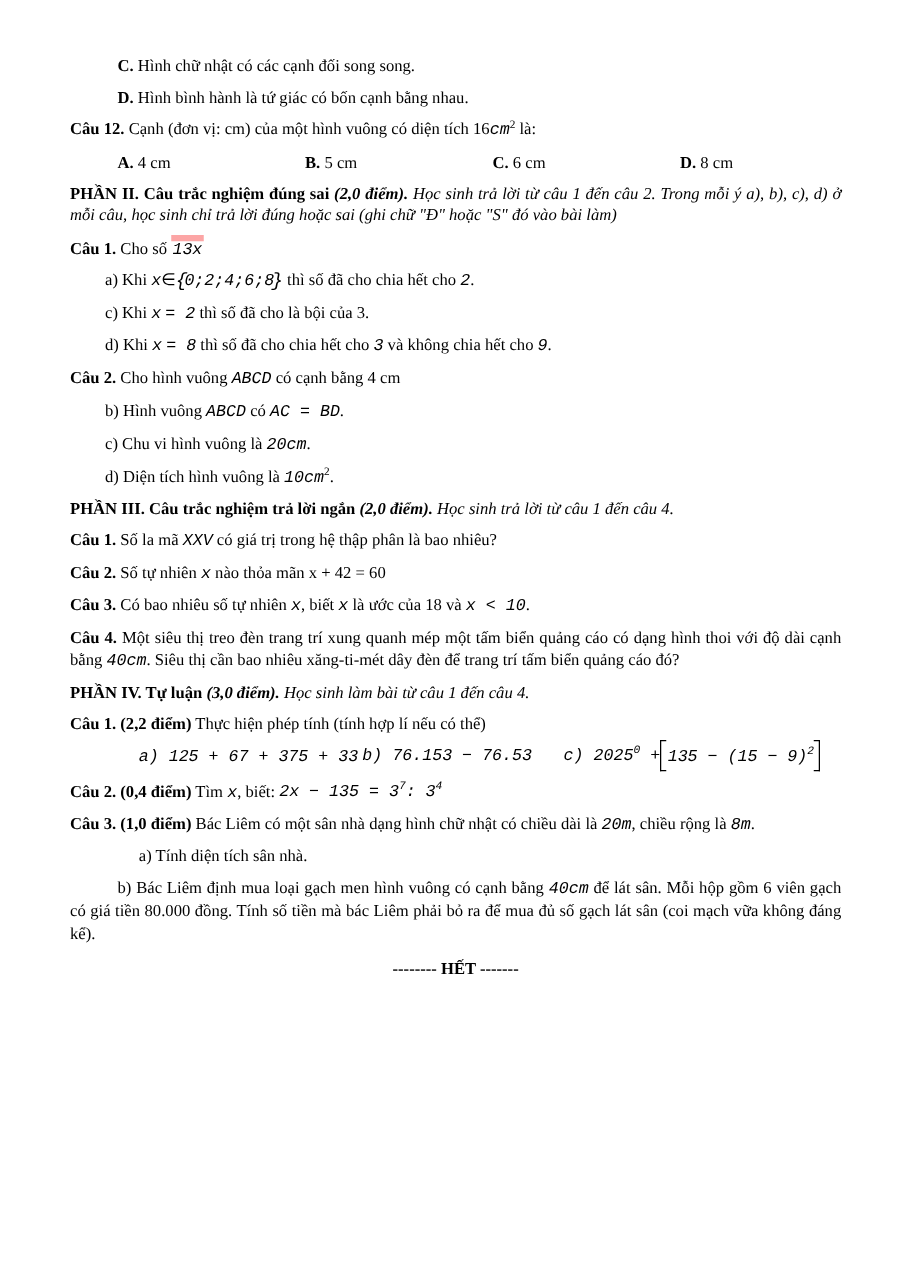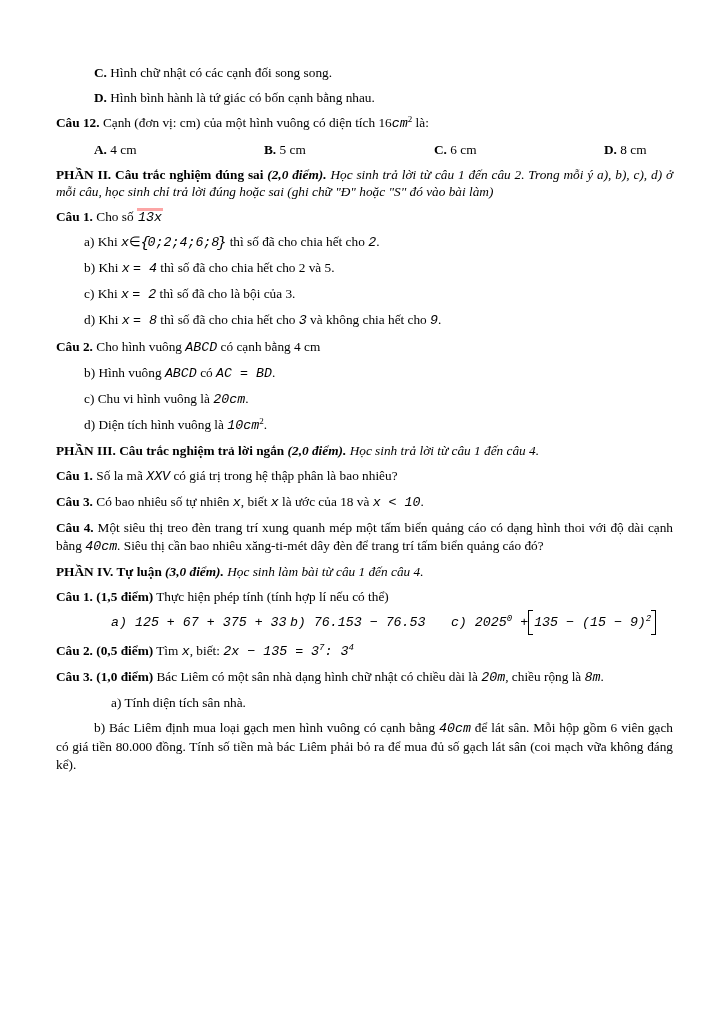--- a/index.html
+++ b/index.html
@@ -13,21 +13,21 @@
     font-family: "Liberation Serif", serif;
     color: #000000;
     font-size: 13.3px;
     overflow: hidden;
   }
   .page {
     width: 725px;
     height: 915px;
     position: relative;
     box-sizing: border-box;
-    padding: 64px 52px 0 56px;
+    padding: 44px 52px 0 56px;
   }
   .line {
     margin: 0 0 7.5px 0;
     line-height: 1.32;
     text-align: left;
   }
   .just {
     text-align: justify;
   }
   b, .b { font-weight: bold; }
@@ -38,29 +38,28 @@
   .ind3 { padding-left: 55px; }
   .math {
     font-family: Liberation Mono, monospace;
     font-style: italic;
   }
   .up {
     vertical-align: super;
     font-size: 0.68em;
   }
   .overline {
-    border-top: 3px solid #fca5a5;
+    border-top: 5px solid #fca5a5;
     padding: 0 1px;
     display: inline-block;
     line-height: 1.1;
   }
   .abc-row {
     display: flex;
     padding-left: 38px;
-    gap: 20px;
   }
   .abc-row > span {
     white-space: nowrap;
   }
   .opt {
     width: 150px;
   }
   .opt:last-child { width: auto; }
   .bracket {
     display: inline-block;
@@ -140,26 +139,20 @@
     <span class="math overline">13x</span>
   </div>
 
   <div class="line ind2">
     <span>a) Khi</span>
     <span class="math">x</span><span>∈</span><span class="setbrace math">0;2;4;6;8</span>
     <span>thì số đã cho chia hết cho</span>
     <span class="math">2</span><span>.</span>
   </div>
 
-  <div class="line ind2">
-    <span>b) Khi</span>
-    <span class="math">x</span>
-    <span class="math">= 4</span>
-    <span>thì số đã cho chia hết cho 2 và 5.</span>
-  </div>
 
   <div class="line ind2">
     <span>c) Khi</span>
     <span class="math">x</span>
     <span class="math">= 2</span>
     <span>thì số đã cho là bội của 3.</span>
   </div>
 
   <div class="line ind2">
     <span>d) Khi</span>
@@ -202,20 +195,26 @@
     <span class="i">Học sinh trả lời từ câu 1 đến câu 4.</span>
   </div>
 
   <div class="line">
     <b>Câu 1.</b>
     <span>Số la mã</span>
     <span class="math">XXV</span>
     <span>có giá trị trong hệ thập phân là bao nhiêu?</span>
   </div>
 
+  <div class="line">
+    <b>Câu 2.</b>
+    <span>Số tự nhiên</span>
+    <span class="math">x</span>
+    <span>nào thỏa mãn  x + 42 = 60</span>
+  </div>
 
   <div class="line">
     <b>Câu 3.</b>
     <span>Có bao nhiêu số tự nhiên</span>
     <span class="math">x</span><span>, biết</span>
     <span class="math">x</span>
     <span>là ước của 18 và</span>
     <span class="math">x &lt; 10</span><span>.</span>
   </div>
 
@@ -225,32 +224,32 @@
     <span class="math">40cm</span><span>. Siêu thị cần bao nhiêu xăng-ti-mét dây đèn để trang trí tấm biển quảng cáo đó?</span>
   </div>
 
   <div class="line">
     <b>PHẦN IV. Tự luận</b>
     <span class="bi">(3,0 điểm).</span>
     <span class="i">Học sinh làm bài từ câu 1 đến câu 4.</span>
   </div>
 
   <div class="line">
-    <b>Câu 1. (1,5 điểm)</b>
+    <b>Câu 1. (2,2 điểm)</b>
     <span>Thực hiện phép tính (tính hợp lí nếu có thể)</span>
   </div>
 
   <div class="line ind3">
     <span class="math" style="">a) 125 + 67 + 375 + 33</span>
     <span class="math" style="margin-right:22px">b) 76.153 − 76.53</span>
     <span class="math nowrap"><span>c)  2025</span><span class="up">0</span> <span>+</span><span class="bracket"><span>135 − (15 − 9)</span><span class="up">2</span></span></span>
   </div>
 
   <div class="line space-before">
-    <b>Câu 2. (0,5 điểm)</b>
+    <b>Câu 2. (0,4 điểm)</b>
     <span>Tìm</span>
     <span class="math">x</span><span>, biết:</span>
     <span class="math nowrap"><span>2x − 135 = 3</span><span class="up">7</span><span>: 3</span><span class="up">4</span></span>
   </div>
 
   <div class="line just">
     <b>Câu 3. (1,0 điểm)</b>
     <span>Bác Liêm có một sân nhà dạng hình chữ nhật có chiều dài là</span>
     <span class="math">20m</span><span>,  chiều rộng là</span>
     <span class="math">8m</span><span>.</span>
@@ -259,14 +258,15 @@
   <div class="line ind3">
     <span>a) Tính diện tích sân nhà.</span>
   </div>
 
   <div class="line just">
     <span style="display:inline-block;width:38px"></span><span>b) Bác Liêm định mua loại gạch men hình vuông có cạnh bằng</span>
     <span class="math">40cm</span>
     <span>để lát sân. Mỗi hộp gồm 6 viên gạch có giá tiền 80.000 đồng. Tính số tiền mà bác Liêm phải bỏ ra để mua đủ số gạch lát sân (coi mạch vữa không đáng kể).</span>
   </div>
 
+  <div class="end-line">-------- HẾT -------</div>
 
 </div>
 
 </body></html>

